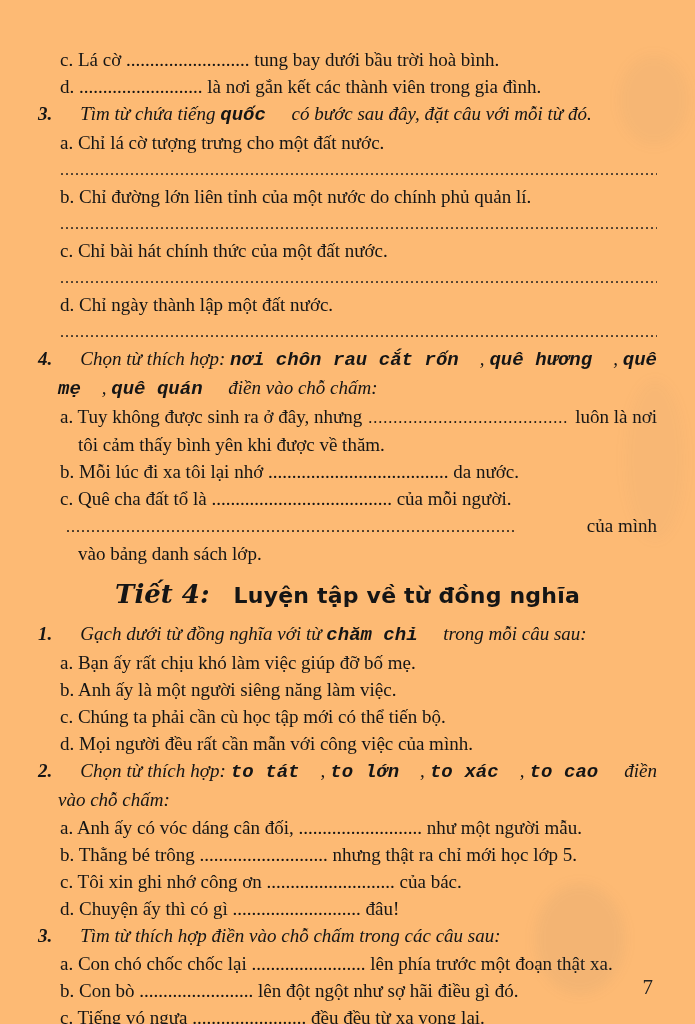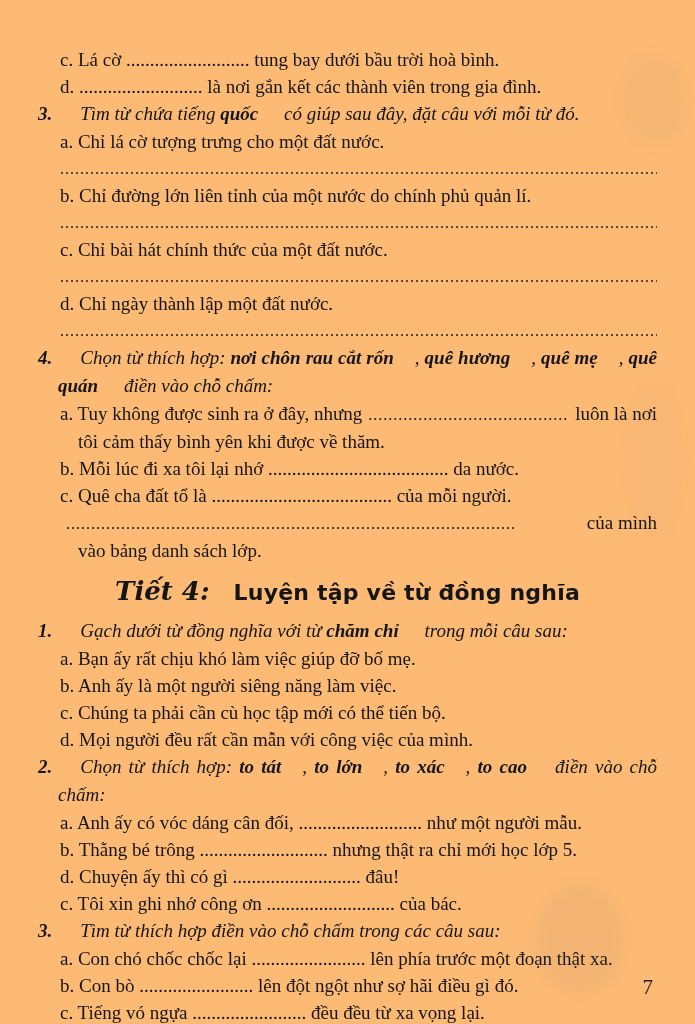--- a/index.html
+++ b/index.html
@@ -27,21 +27,21 @@
     overflow:hidden;white-space:nowrap;
     font-size:16px;letter-spacing:1px;color:#1c1c1c;
   }
   .ex-header{
     line-height:28px;
     padding-left:20px;text-indent:-20px;
     text-align:justify;
   }
   .num{font-weight:bold;font-style:italic;margin-right:7px;}
   .it{font-style:italic;margin-left:21px;}
-  .bit{font-style:italic;font-weight:bold;}
+  .bit{font-style:italic;font-weight:bold;font-family:Liberation Mono, monospace;}
   .flexline{display:flex;align-items:baseline;}
   .flexline .pre{white-space:nowrap;}
   .flexline .post{white-space:nowrap;}
   .leader{
     flex:1 1 auto;overflow:hidden;white-space:nowrap;
     margin:0 6px;font-size:16px;letter-spacing:1px;
   }
   .lesson-heading{
     text-align:center;
     margin:10px 0 6px 0;
@@ -75,21 +75,21 @@
 <div class="page">
   <div class="artifact a1"></div>
   <div class="artifact a2"></div>
   <div class="artifact a3"></div>
 
   <div class="content">
 
     <div class="sub">c. Lá cờ .......................... tung bay dưới bầu trời hoà bình.</div>
     <div class="sub">d. .......................... là nơi gắn kết các thành viên trong gia đình.</div>
 
-    <div class="ex-header"><span class="num">3.</span><span class="it">Tìm từ chứa tiếng </span><span class="bit">quốc</span><span class="it"> có giúp sau đây, đặt câu với mỗi từ đó.</span></div>
+    <div class="ex-header"><span class="num">3.</span><span class="it">Tìm từ chứa tiếng </span><span class="bit">quốc</span><span class="it"> có bước sau đây, đặt câu với mỗi từ đó.</span></div>
 
     <div class="sub">a. Chỉ lá cờ tượng trưng cho một đất nước.</div>
     <div class="dotline">..........................................................................................................................................................</div>
     <div class="sub">b. Chỉ đường lớn liên tỉnh của một nước do chính phủ quản lí.</div>
     <div class="dotline">..........................................................................................................................................................</div>
     <div class="sub">c. Chỉ bài hát chính thức của một đất nước.</div>
     <div class="dotline">..........................................................................................................................................................</div>
     <div class="sub">d. Chỉ ngày thành lập một đất nước.</div>
     <div class="dotline">..........................................................................................................................................................</div>
 
@@ -115,22 +115,22 @@
 
     <div class="ex-header"><span class="num">1.</span><span class="it">Gạch dưới từ đồng nghĩa với từ </span><span class="bit">chăm chỉ</span><span class="it"> trong mỗi câu sau:</span></div>
     <div class="sub">a. Bạn ấy rất chịu khó làm việc giúp đỡ bố mẹ.</div>
     <div class="sub">b. Anh ấy là một người siêng năng làm việc.</div>
     <div class="sub">c. Chúng ta phải cần cù học tập mới có thể tiến bộ.</div>
     <div class="sub">d. Mọi người đều rất cần mẫn với công việc của mình.</div>
 
     <div class="ex-header"><span class="num">2.</span><span class="it">Chọn từ thích hợp: </span><span class="bit">to tát</span><span class="it">, </span><span class="bit">to lớn</span><span class="it">, </span><span class="bit">to xác</span><span class="it">, </span><span class="bit">to cao</span><span class="it"> điền vào chỗ chấm:</span></div>
     <div class="sub">a. Anh ấy có vóc dáng cân đối, .......................... như một người mẫu.</div>
     <div class="sub">b. Thằng bé trông ........................... nhưng thật ra chỉ mới học lớp 5.</div>
+    <div class="sub">c. Tôi xin ghi nhớ công ơn ........................... của bác.</div>
     <div class="sub">d. Chuyện ấy thì có gì ........................... đâu!</div>
-    <div class="sub">c. Tôi xin ghi nhớ công ơn ........................... của bác.</div>
 
     <div class="ex-header"><span class="num">3.</span><span class="it">Tìm từ thích hợp điền vào chỗ chấm trong các câu sau:</span></div>
     <div class="sub">a. Con chó chốc chốc lại ........................ lên phía trước một đoạn thật xa.</div>
     <div class="sub">b. Con bò ........................ lên đột ngột như sợ hãi điều gì đó.</div>
     <div class="sub">c. Tiếng vó ngựa ........................ đều đều từ xa vọng lại.</div>
     <div class="sub">d. Chú gấu đang ........................ từng bước với vẻ nặng nề.</div>
 
   </div>
 
   <div class="page-number">7</div>

